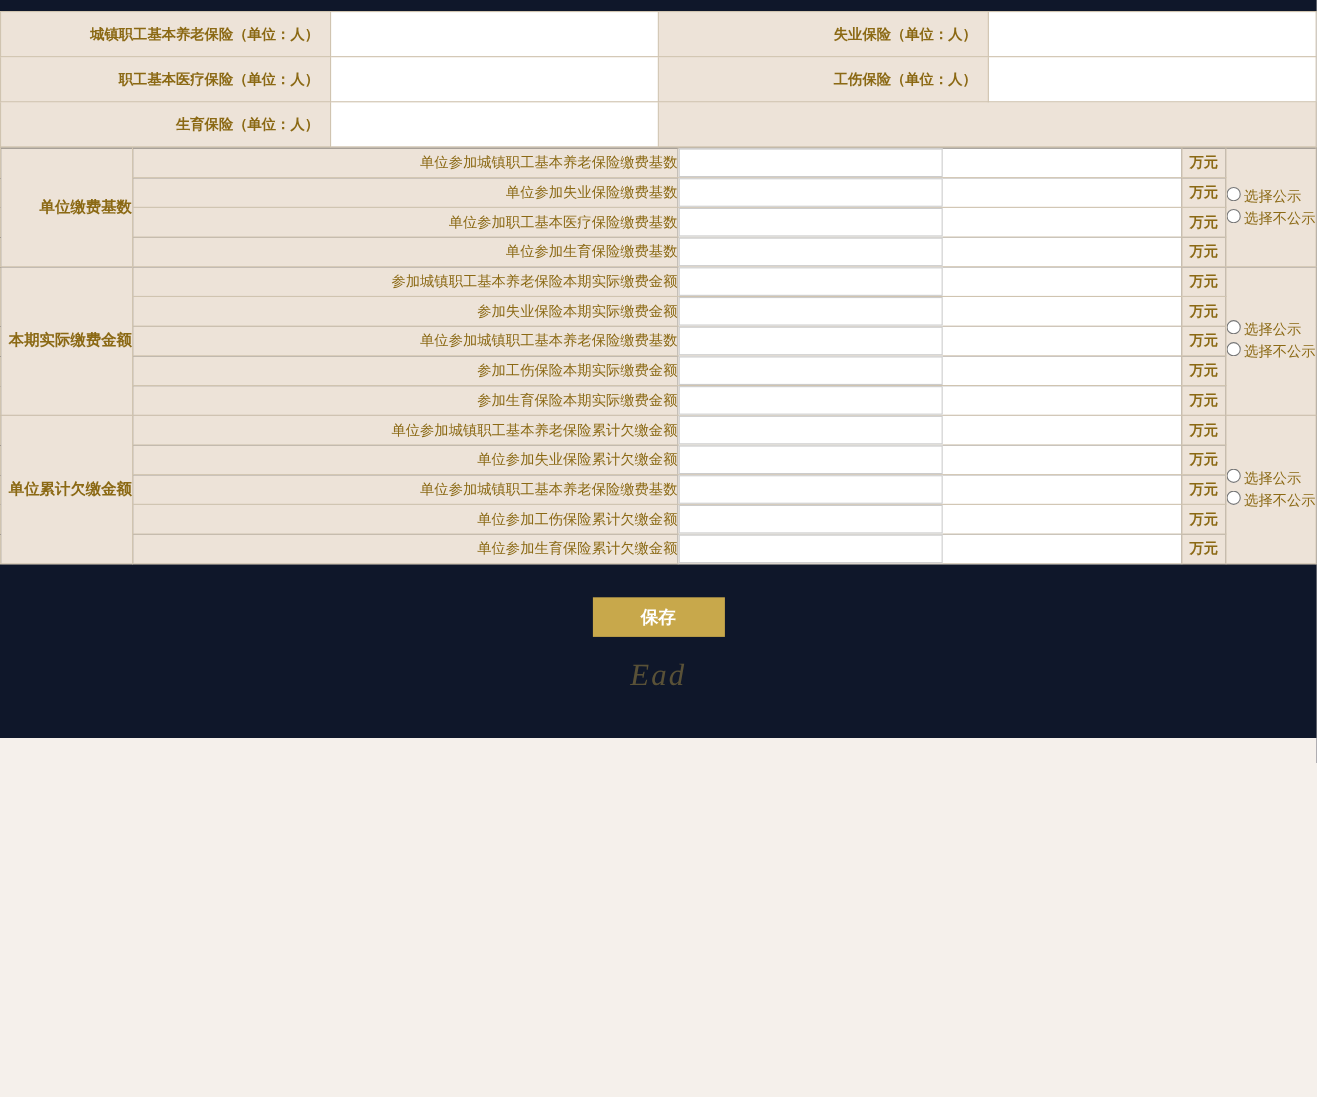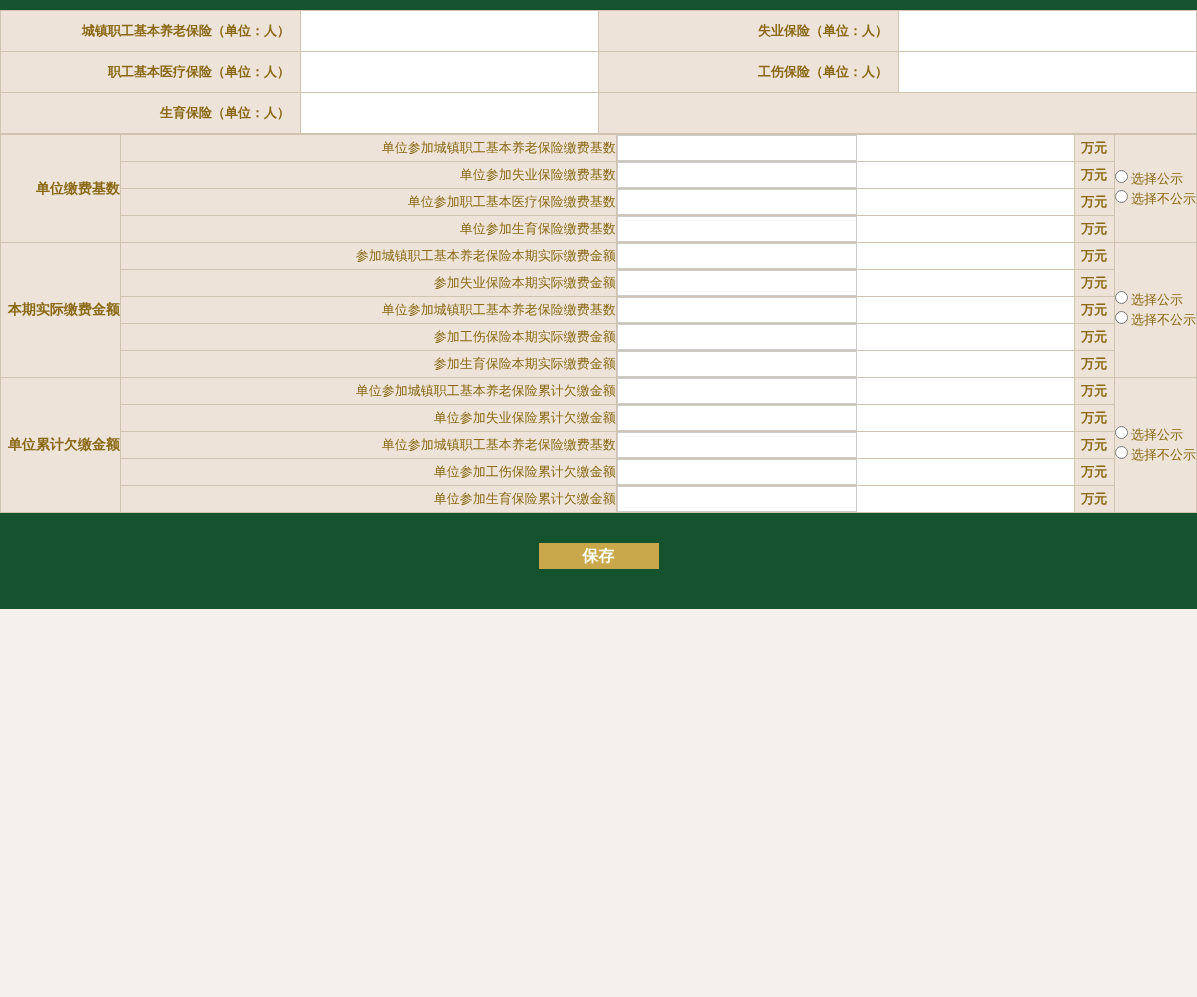--- a/index.html
+++ b/index.html
@@ -4,21 +4,21 @@
   <style>
     * { box-sizing: border-box; margin: 0; padding: 0; }
     body {
       background: #f5f0eb;
       font-family: "SimSun", "宋体", serif;
       font-size: 13px;
       color: #8B6914;
     }
     .container {
       width: 1197px;
-      background: #14532d;
+      background: #0f172a;
       padding: 10px 0 40px 0;
     }
 
     .main-table {
       width: 100%;
       border-collapse: collapse;
     }
     .main-table td {
       border: 1px solid #d0c4b0;
       padding: 0;
@@ -118,21 +118,21 @@
     }
 
     .bottom-buttons {
       display: flex;
       justify-content: center;
       gap: 40px;
       margin-top: 30px;
     }
     .btn-save, .btn-close {
       width: 120px;
-      height: 26px;
+      height: 36px;
       background: #c8a84b;
       color: white;
       font-size: 16px;
       font-weight: bold;
       border: none;
       cursor: pointer;
       font-family: "SimSun", "宋体", serif;
     }
 
     
@@ -314,14 +314,15 @@
       <td class="unit-cell">万元</td>
     </tr>
 
   </tbody>
     </table>
 
   <div class="bottom-buttons">
     <button class="btn-save">保存</button>
   </div>
 
+  <div class="watermark">Ead</div>
 
 </div>
 
 </body></html>

